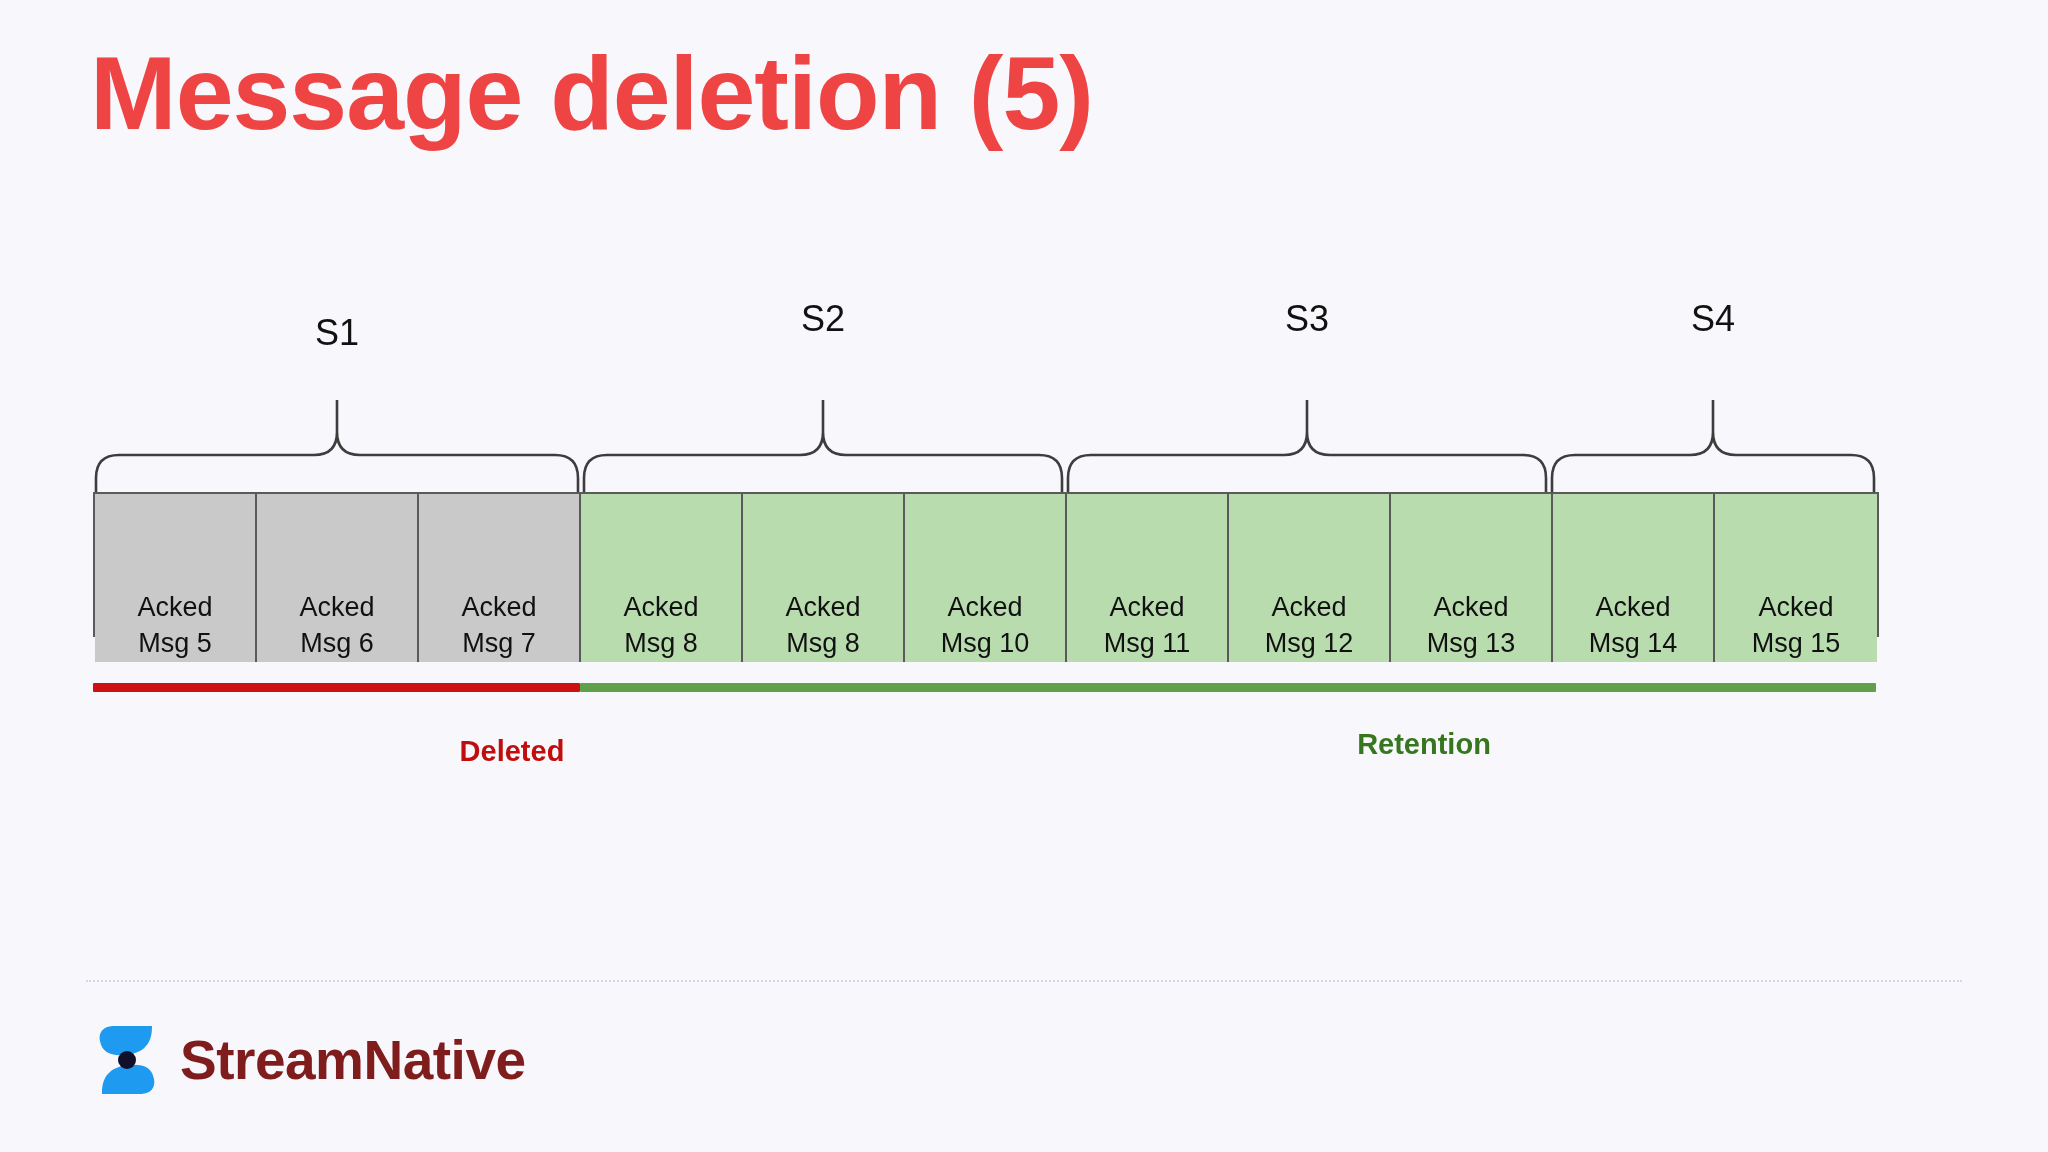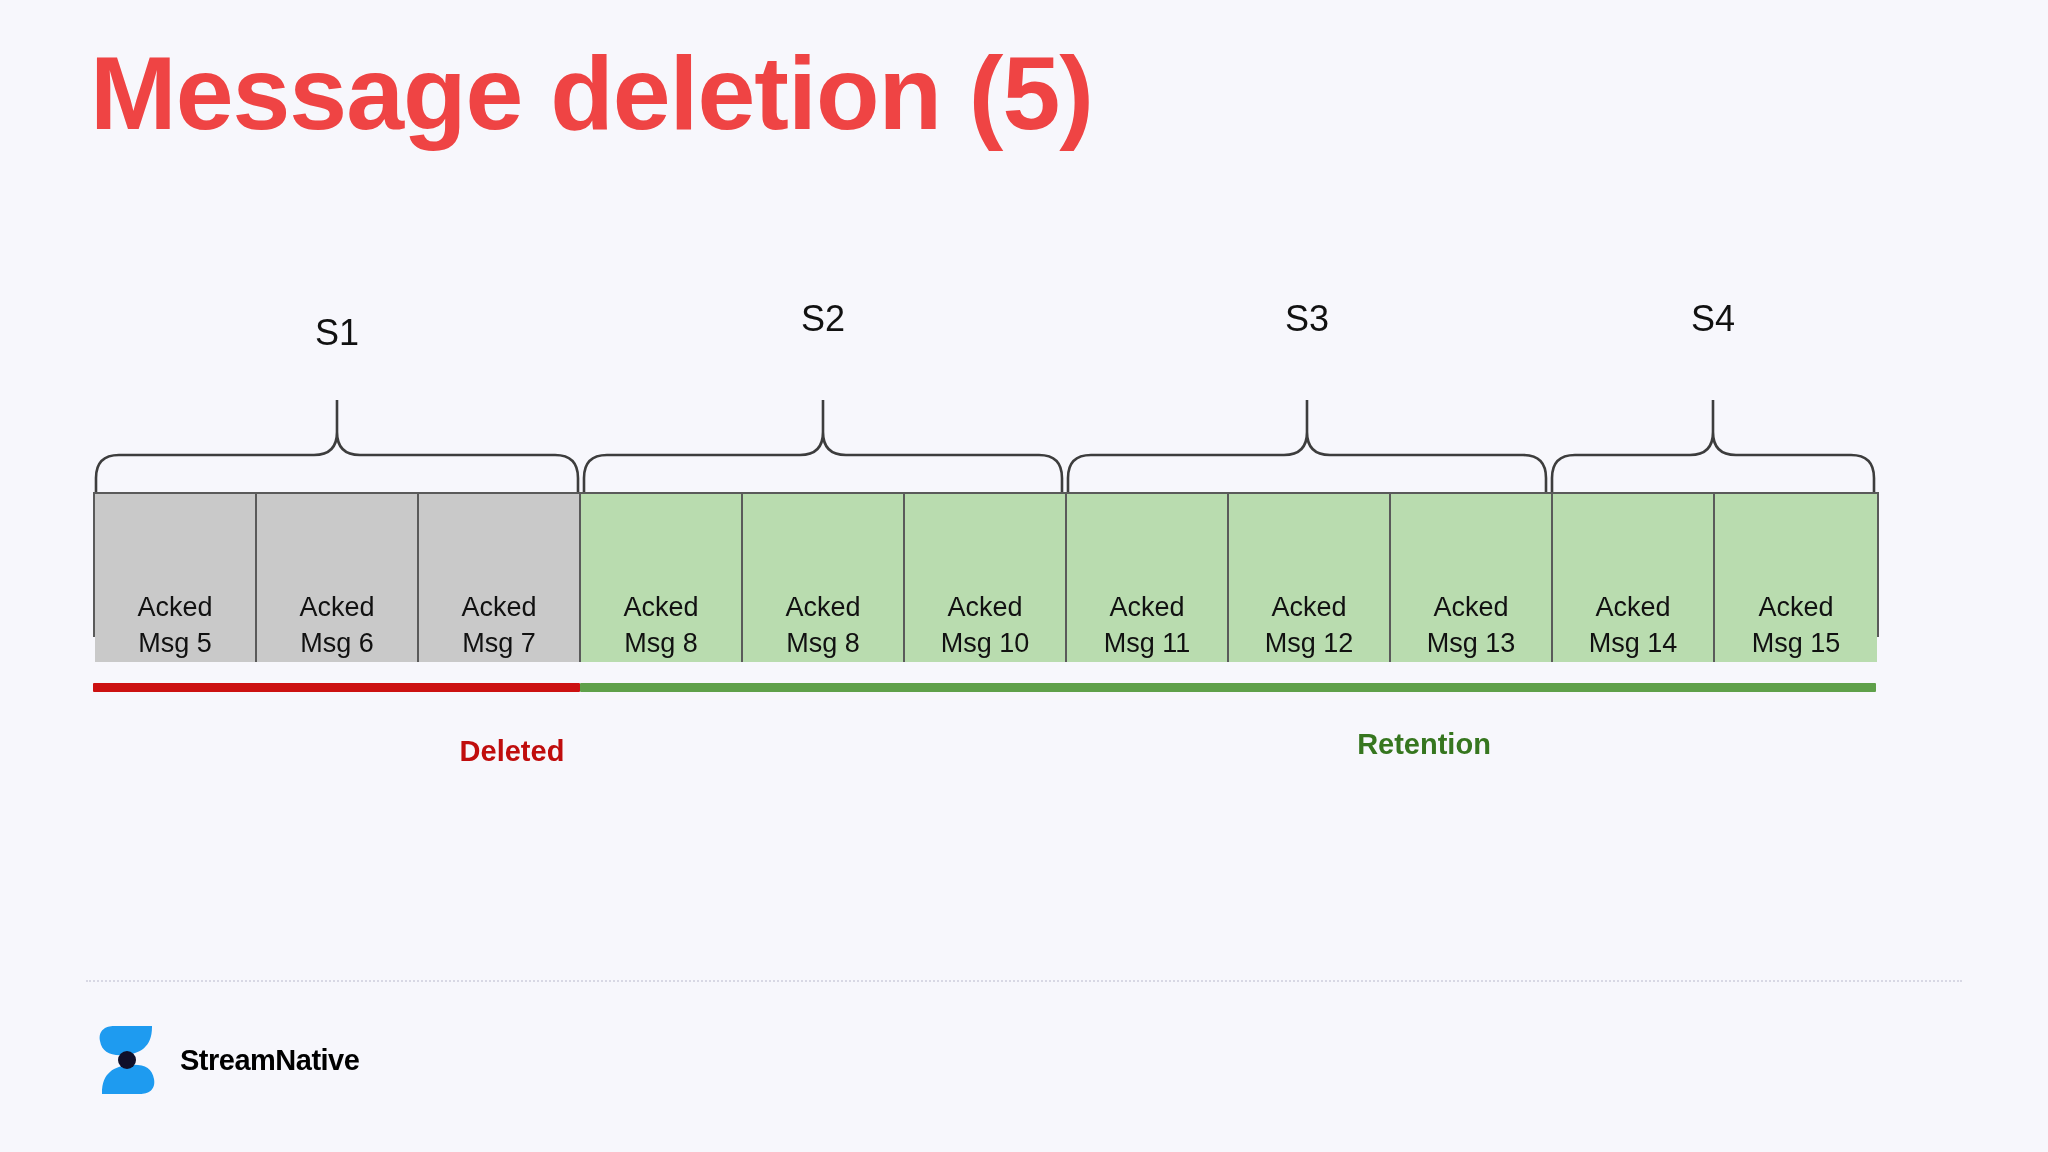--- a/index.html
+++ b/index.html
@@ -108,23 +108,23 @@
   #logo {
     position: absolute;
     left: 96px;
     top: 1025px;
     display: flex;
     align-items: center;
     gap: 22px;
   }
   #logo-mark { width: 62px; height: 70px; display: block; }
   #logo-text {
-    font-size: 29px;
+    font-size: 55px;
     font-weight: 700;
-    color: #000000;
+    color: #7f1d1d;
     letter-spacing: -0.5px;
     white-space: nowrap;
   }
 </style>
 </head>
 <body>
 
 <div id="slide">
 
   <div id="title">Message deletion (5)</div>

